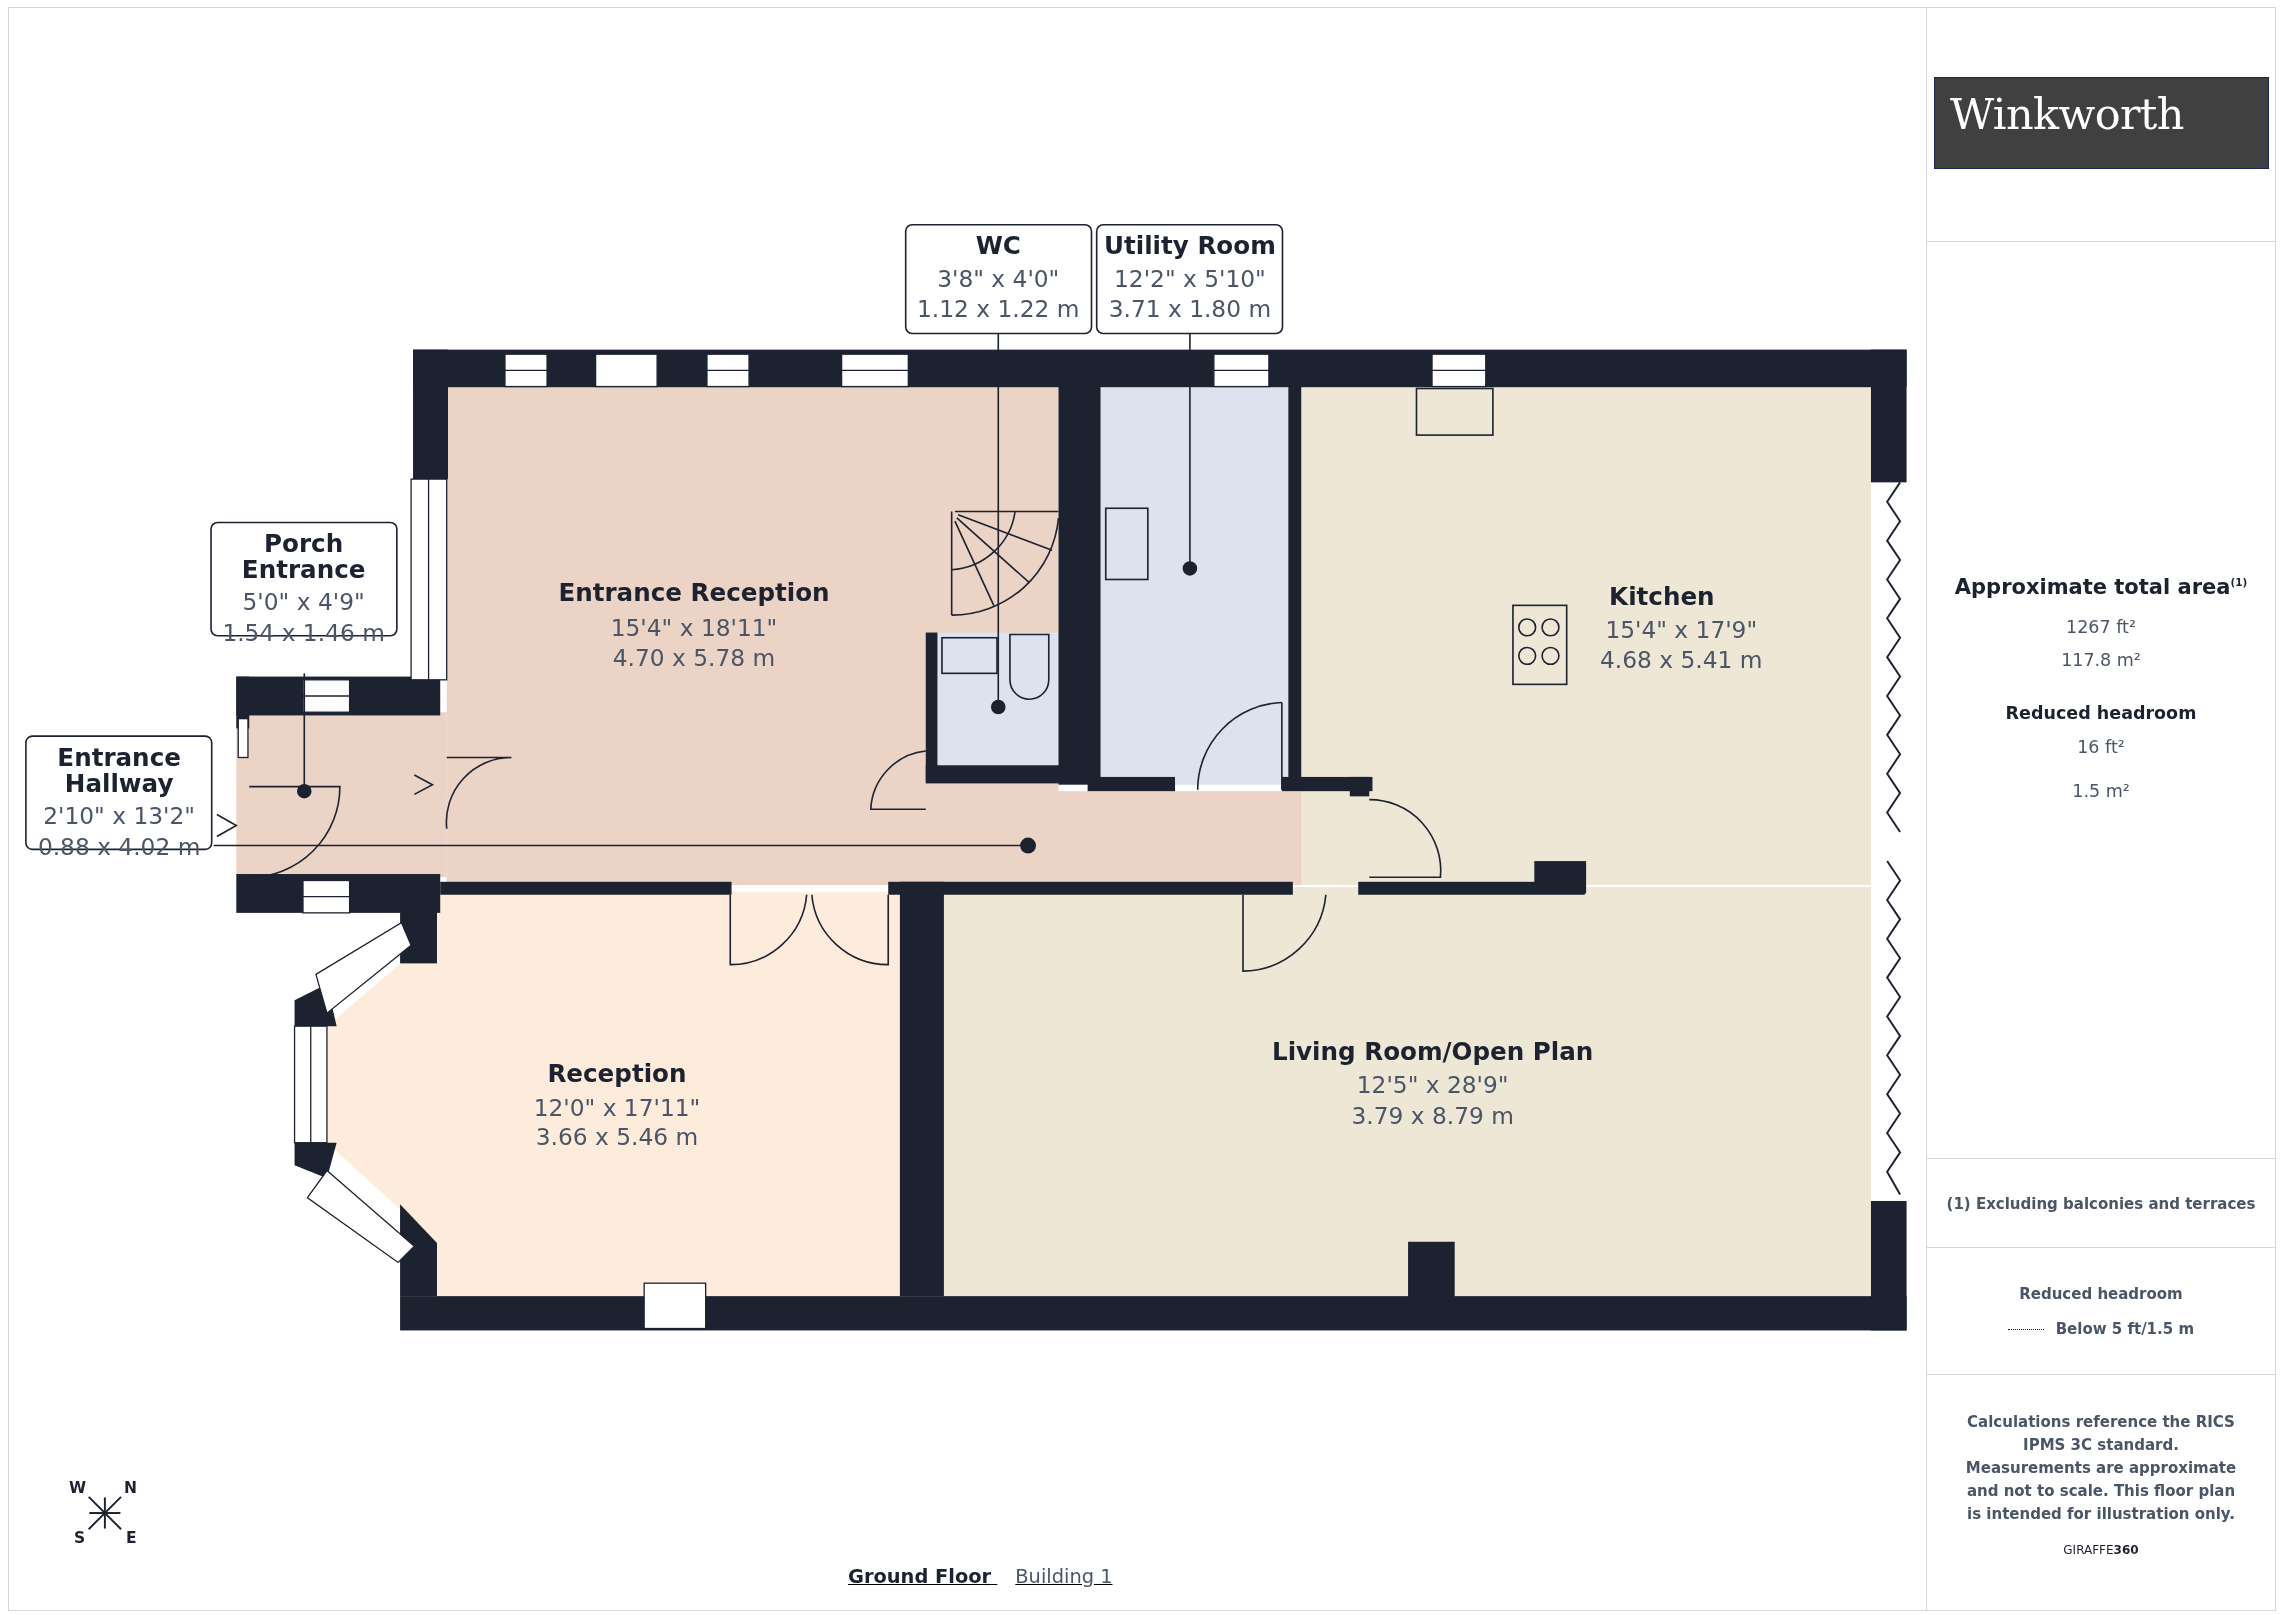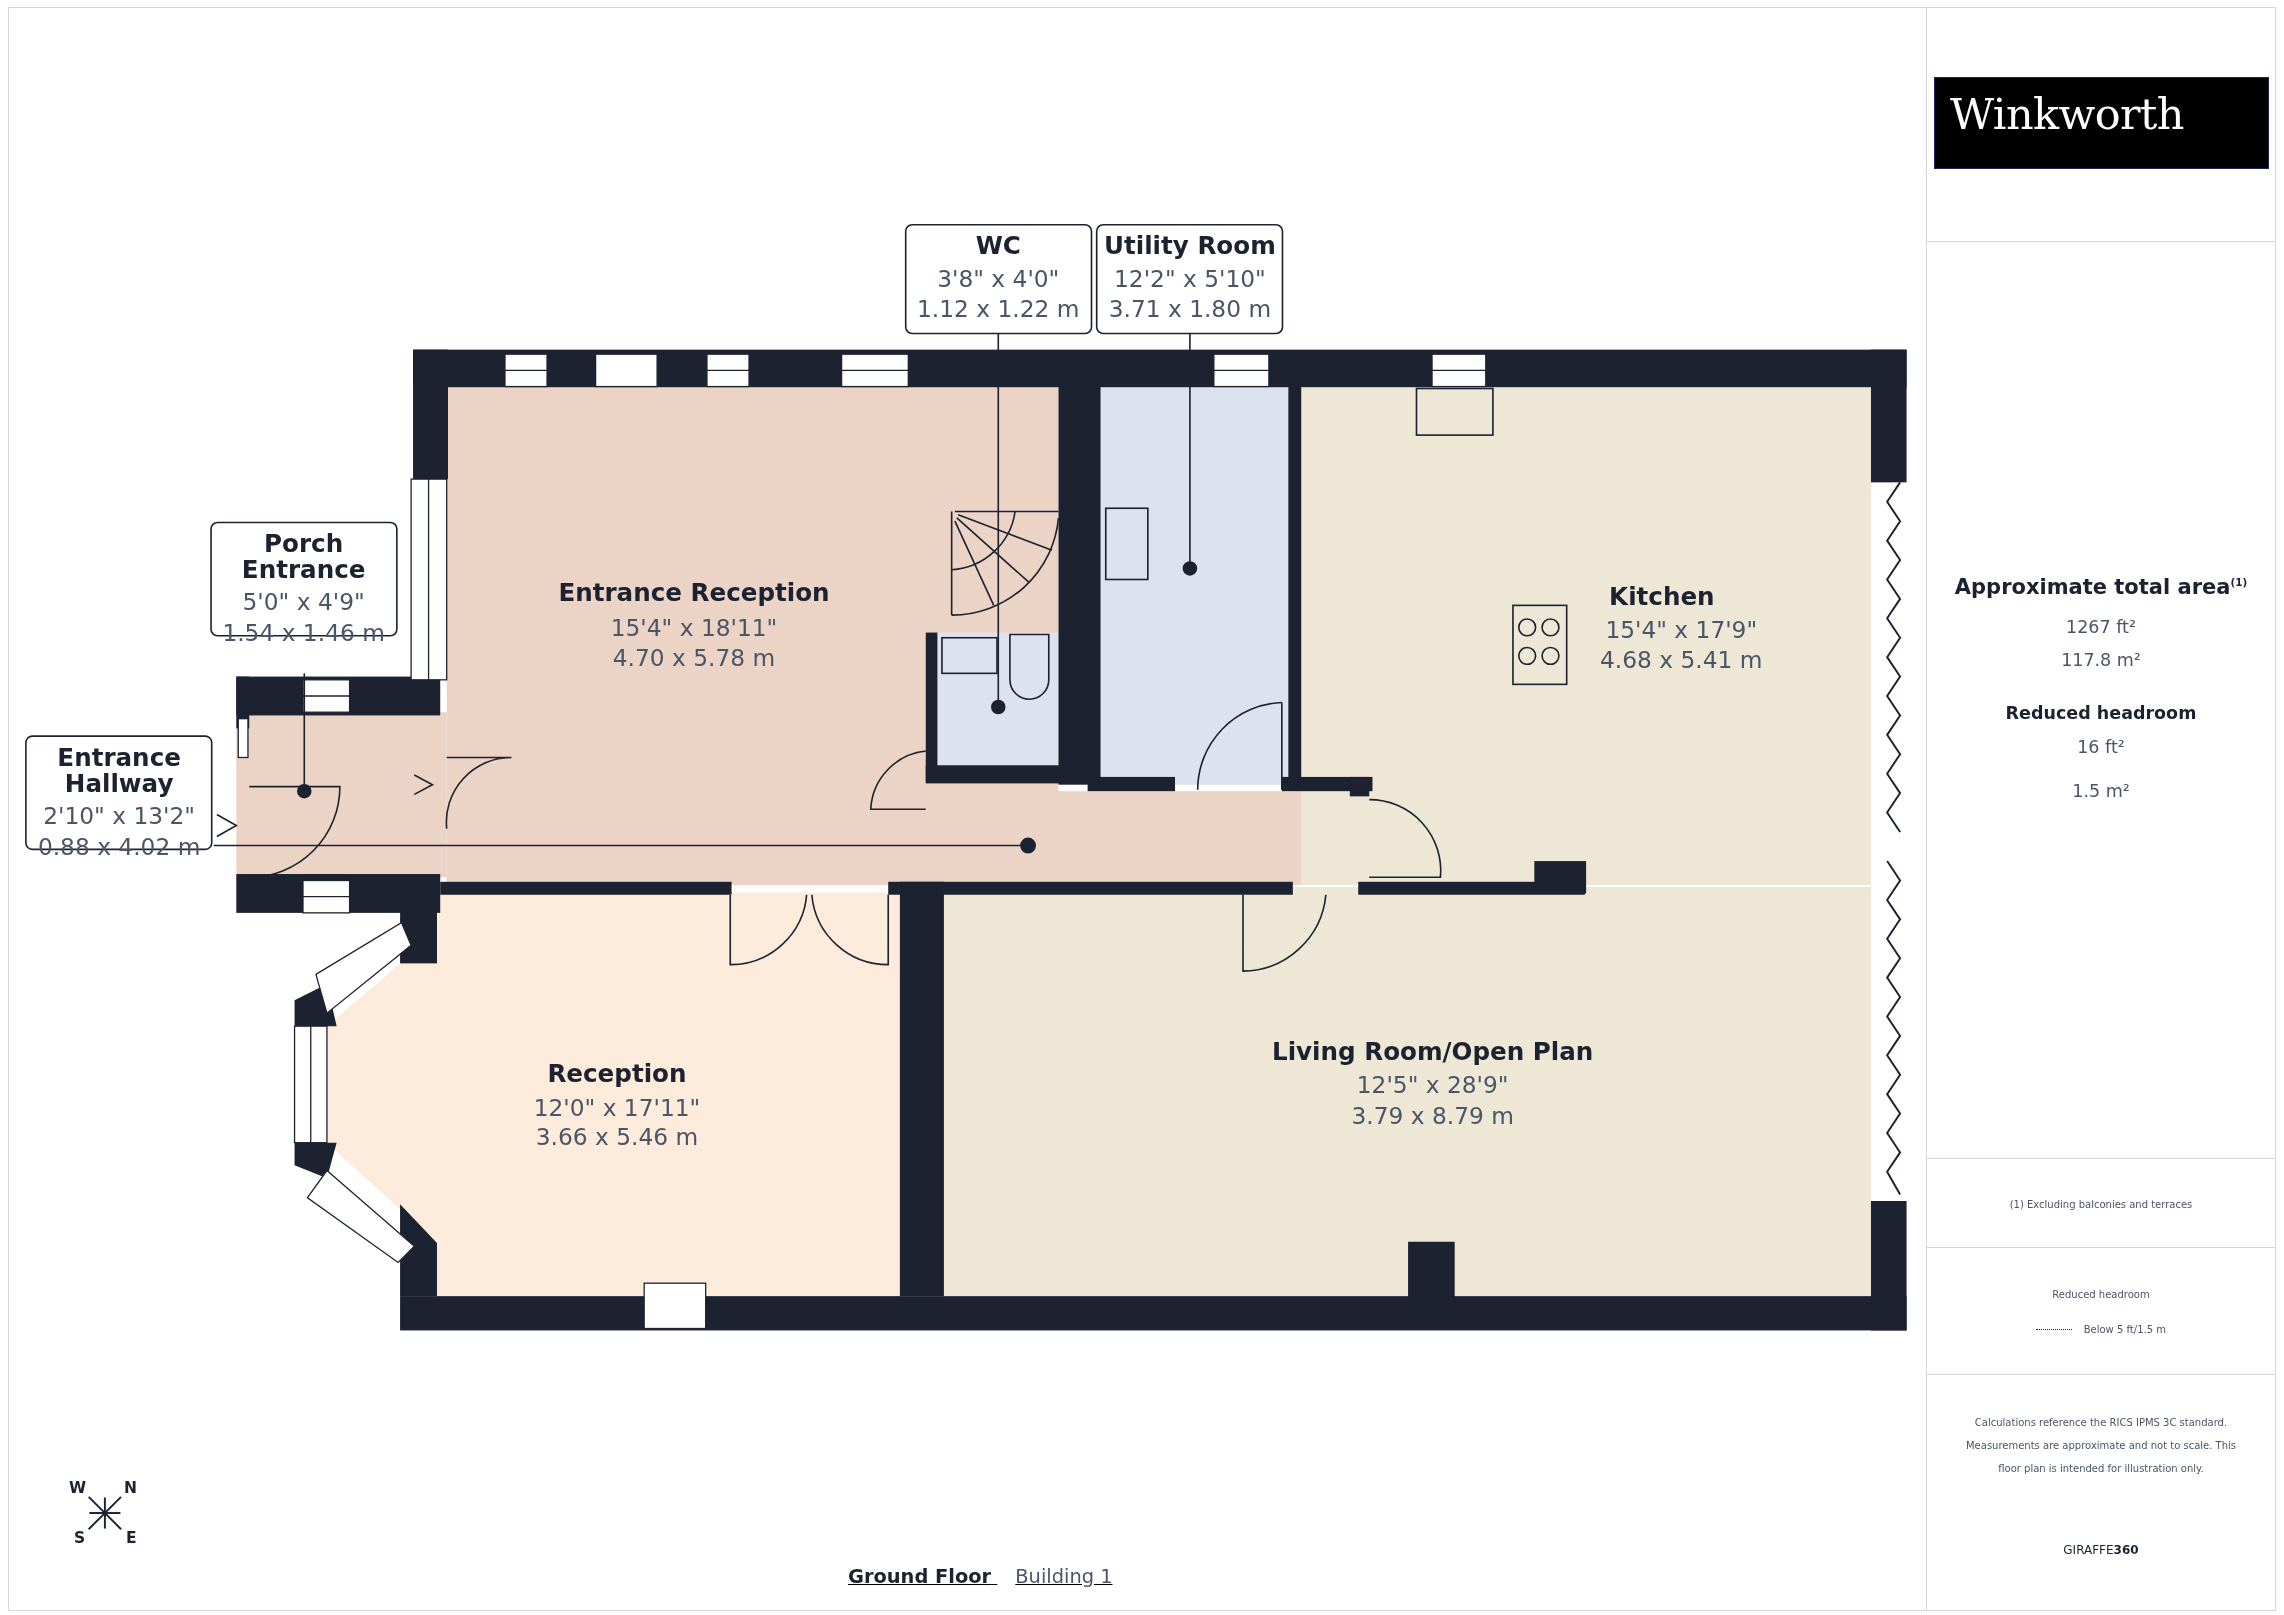--- a/index.html
+++ b/index.html
@@ -1,27 +1,27 @@
 <!DOCTYPE html>
 <html style="font-size:10.4px"><head>
 <meta charset="utf-8">
 <style>
   html, body { margin:0; padding:0; background:#ffffff; }
   body { width:2284px; height:1616px; position:relative; overflow:hidden; font-family:"DejaVu Sans", sans-serif; }
   .page-frame { position:absolute; left:8.4px; top:6.5px; width:2268px; height:1604px; border:1.9px solid #d6d6d6; box-sizing:border-box; }
   .plan { position:absolute; left:0; top:0; width:2284px; height:1616px; }
   .sidebar { position:absolute; left:1926px; top:6.5px; width:350px; height:1604px; border-left:1.9px solid #d6d6d6; box-sizing:border-box; }
   .sb-section { position:absolute; left:0; width:348px; border-bottom:1.9px solid #d6d6d6; box-sizing:border-box; text-align:center; }
-  .logo { position:absolute; left:6.5px; top:70px; width:335px; height:92px; background:#000000; border:1.3px solid #1e2466; box-sizing:border-box; }
+  .logo { position:absolute; left:6.5px; top:70px; width:335px; height:92px; background:#404040; border:1.3px solid #1e2466; box-sizing:border-box; }
   .logo-text { position:absolute; left:15.5px; top:11.7px; color:#ffffff; font-family:"DejaVu Serif", serif; font-size:43px; letter-spacing:-0.6px; }
   .area-title { font-weight:bold; font-size:21px; color:#1c2230;text-align:center; }
   .area-title sup { font-size:10.4px; }
   .area-val { font-size:17.5px; color:#4a5566; }
   .sub-title { font-weight:bold; font-size:17.5px; color:#1c2230; }
-  .note { font-size:10px; color:#4a5566; line-height:23px; }
+  .note { font-size:15px; color:#4a5566; line-height:23px;font-weight:bold; }
   .brand { font-size:12px; color:#1c2230; }
   .brand b { font-weight:bold; }
   .footer { position:absolute; top:1565px; left:848px; font-size:19.4px;text-decoration:underline; }
   .footer .floor { font-weight:bold; color:#1c2230; }
   .footer .bldg { color:#4a5566; margin-left:18px; }
   .compass-label { position:absolute; font-weight:bold; font-size:15.5px; color:#1c2230; }
   svg text { font-family:"DejaVu Sans", sans-serif; }
 </style>
 </head>
 <body>

